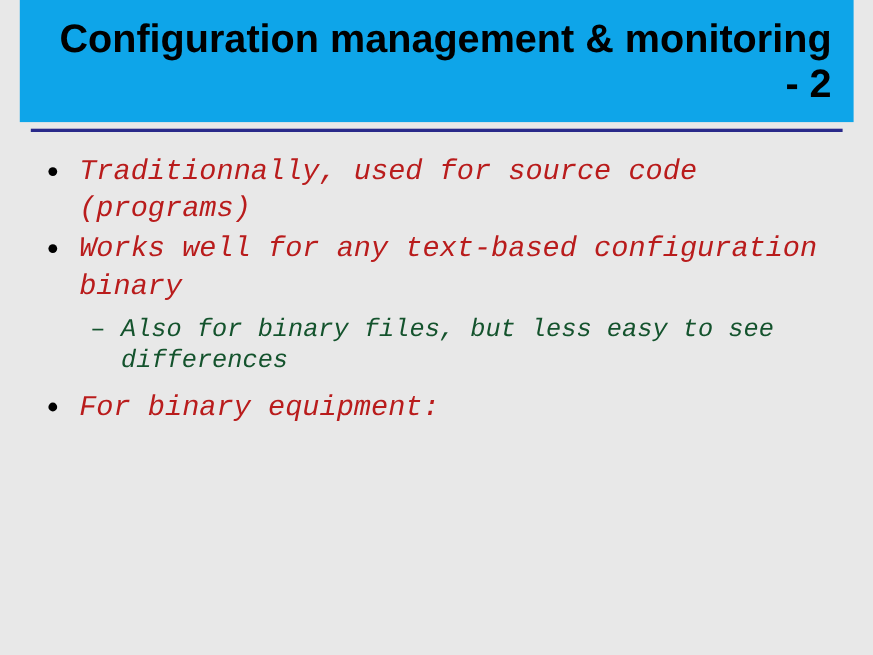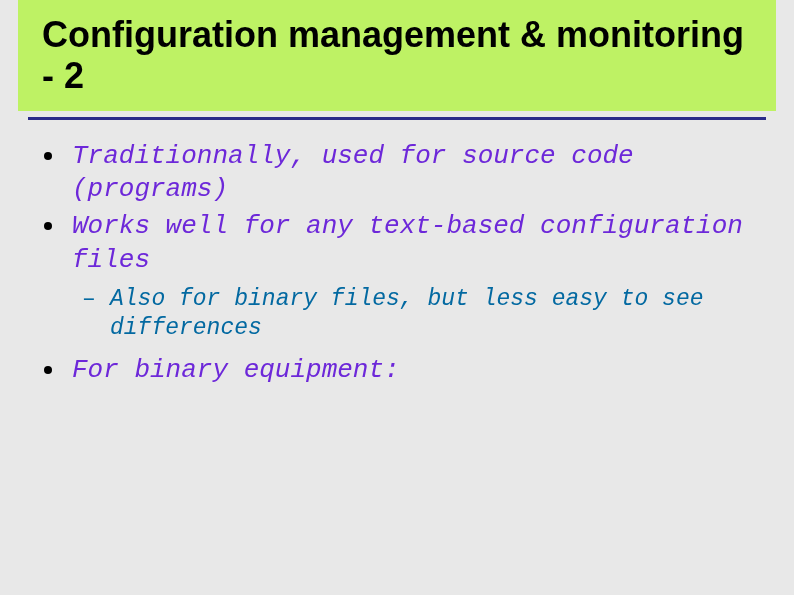--- a/index.html
+++ b/index.html
@@ -9,24 +9,24 @@
     background: #e8e8e8;
     font-family: Arial, Helvetica, sans-serif;
     overflow: hidden;
   }
   .slide {
     width: 794px;
     height: 595px;
     position: relative;
   }
   .title-bar {
-    background: #bef264;
+    background: #0ea5e9;
     margin: 0 18px;
     padding: 14px 20px 14px 24px;
-    text-align: left;
+    text-align: right;
   }
   .title-bar h1 {
     font-size: 36px;
     font-weight: bold;
     color: #000;
     line-height: 1.15;
   }
   .divider {
     margin: 6px 28px 0 28px;
     border: none;
@@ -38,21 +38,21 @@
   ul.level1 {
     list-style: none;
   }
   ul.level1 > li {
     position: relative;
     padding-left: 34px;
     font-family: "Courier New", Courier, monospace;
     font-style: italic;
     font-size: 26px;
     line-height: 1.28;
-    color: #6d28d9;
+    color: #b91c1c;
     margin-bottom: 4px;
   }
   ul.level1 > li::before {
     content: "";
     position: absolute;
     left: 6px;
     top: 12px;
     width: 8px;
     height: 8px;
     background: #000;
@@ -63,21 +63,21 @@
     margin-top: 8px;
     margin-bottom: 10px;
   }
   ul.level2 > li {
     position: relative;
     padding-left: 72px;
     font-family: "Courier New", Courier, monospace;
     font-style: italic;
     font-size: 23px;
     line-height: 1.28;
-    color: #0369a1;
+    color: #14532d;
   }
   ul.level2 > li::before {
     content: "–";
     position: absolute;
     left: 44px;
     top: 0;
     font-style: normal;
   }
 </style>
 </head>
@@ -86,21 +86,21 @@
 <div class="slide">
 
   <div class="title-bar">
     <h1>Configuration management &amp; monitoring - 2</h1>
   </div>
   <hr class="divider">
 
   <div class="content">
     <ul class="level1">
       <li>Traditionnally, used for source code (programs)</li>
-      <li>Works well for any text-based configuration files</li>
+      <li>Works well for any text-based configuration binary</li>
     </ul>
     <ul class="level2">
       <li>Also for binary files, but less easy to see differences</li>
     </ul>
     <ul class="level1">
       <li>For binary equipment:</li>
     </ul>
   </div>
 
 </div>

